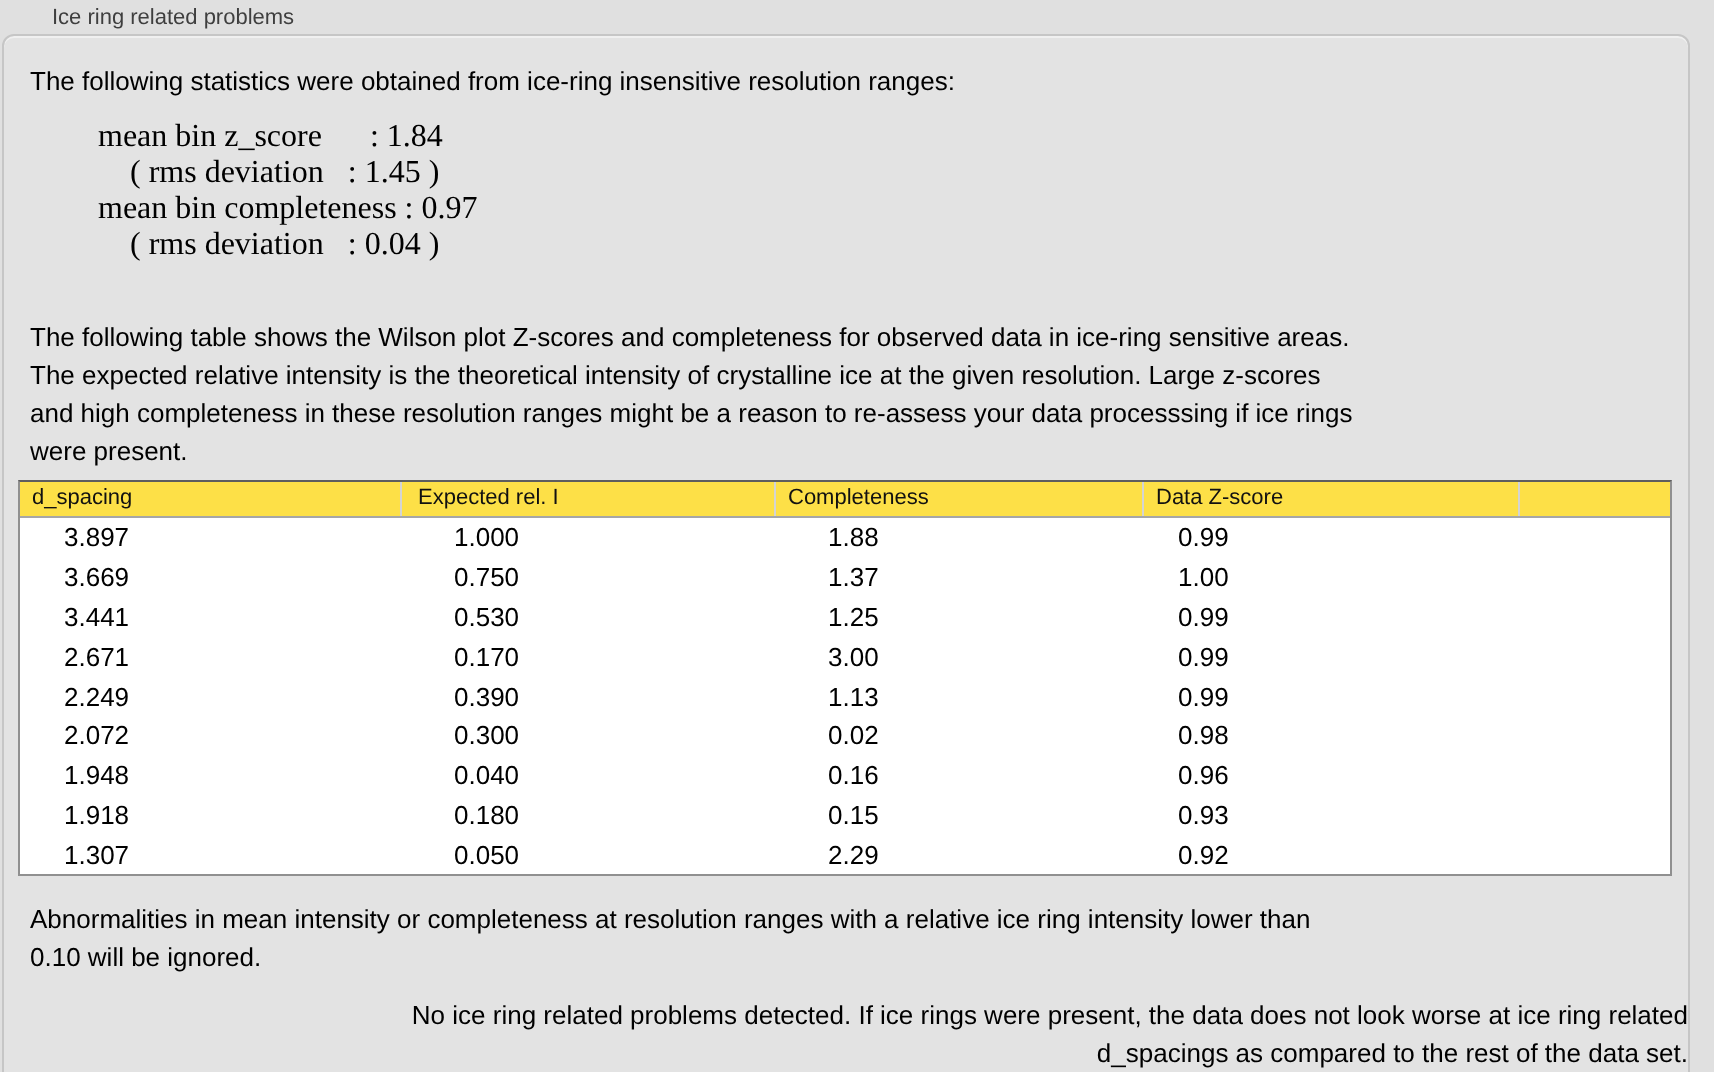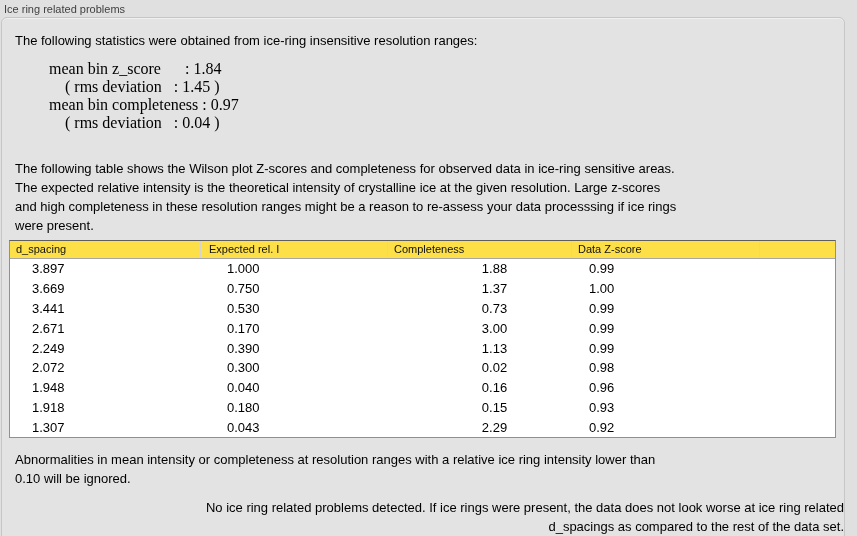--- a/index.html
+++ b/index.html
@@ -3,21 +3,21 @@
 <meta charset="utf-8">
 <style>
   html,body{margin:0;padding:0;}
   body{
     width:857px;height:536px;overflow:hidden;position:relative;
     background:#e0e0e0;color:#000;
     font-family:"Liberation Sans","DejaVu Sans",sans-serif;
     -webkit-font-smoothing:antialiased;
   }
   .panel-title{
-    position:absolute;left:4px;top:2px;
+    position:absolute;left:26px;top:2px;
     font-size:11px;line-height:14px;color:#3f3f3f;
   }
   .groupbox{
     position:absolute;left:1px;top:17px;width:842px;height:545px;
     background:#e3e3e3;border:1px solid #c6c6c6;border-radius:6px;
     box-shadow:inset 0 1px 0 rgba(255,255,255,0.45);
   }
   .para{margin:0;font-size:13px;line-height:19px;white-space:pre-line;}
   .intro{margin:14px 0 0 13px;line-height:17px;}
   .stats{
@@ -43,21 +43,21 @@
   .hcell.c1{padding-left:8px;}
   .c0{width:190px;}
   .c1{width:187px;}
   .c2{width:188px;}
   .c3{width:184px;}
   .c4{flex:1;}
   .trow{display:flex;height:19.8px;align-items:center;font-size:13px;}
   .cell{box-sizing:border-box;overflow:hidden;}
   .cell.c0{padding-left:22px;}
   .cell.c1{padding-left:27px;}
-  .cell.c2{padding-left:27px;text-align:center;}
+  .cell.c2{padding-left:27px;}
   .cell.c3{padding-left:14px;}
 </style>
 </head>
 <body>
 
 <div class="panel-title">Ice ring related problems</div>
 
 <div class="groupbox">
 
   <p class="para intro">The following statistics were obtained from ice-ring insensitive resolution ranges:</p>
@@ -93,21 +93,21 @@
     <div class="cell c0">3.669</div>
     <div class="cell c1">0.750</div>
     <div class="cell c2">1.37</div>
     <div class="cell c3">1.00</div>
     <div class="cell c4"></div>
   </div>
 
   <div class="trow">
     <div class="cell c0">3.441</div>
     <div class="cell c1">0.530</div>
-    <div class="cell c2">0.73</div>
+    <div class="cell c2">1.25</div>
     <div class="cell c3">0.99</div>
     <div class="cell c4"></div>
   </div>
 
   <div class="trow">
     <div class="cell c0">2.671</div>
     <div class="cell c1">0.170</div>
     <div class="cell c2">3.00</div>
     <div class="cell c3">0.99</div>
     <div class="cell c4"></div>
@@ -140,21 +140,21 @@
   <div class="trow">
     <div class="cell c0">1.918</div>
     <div class="cell c1">0.180</div>
     <div class="cell c2">0.15</div>
     <div class="cell c3">0.93</div>
     <div class="cell c4"></div>
   </div>
 
   <div class="trow">
     <div class="cell c0">1.307</div>
-    <div class="cell c1">0.043</div>
+    <div class="cell c1">0.050</div>
     <div class="cell c2">2.29</div>
     <div class="cell c3">0.92</div>
     <div class="cell c4"></div>
   </div>
 </div>
   </div>
 
   <p class="para note">Abnormalities in mean intensity or completeness at resolution ranges with a relative ice ring intensity lower than
 0.10 will be ignored.</p>
 

